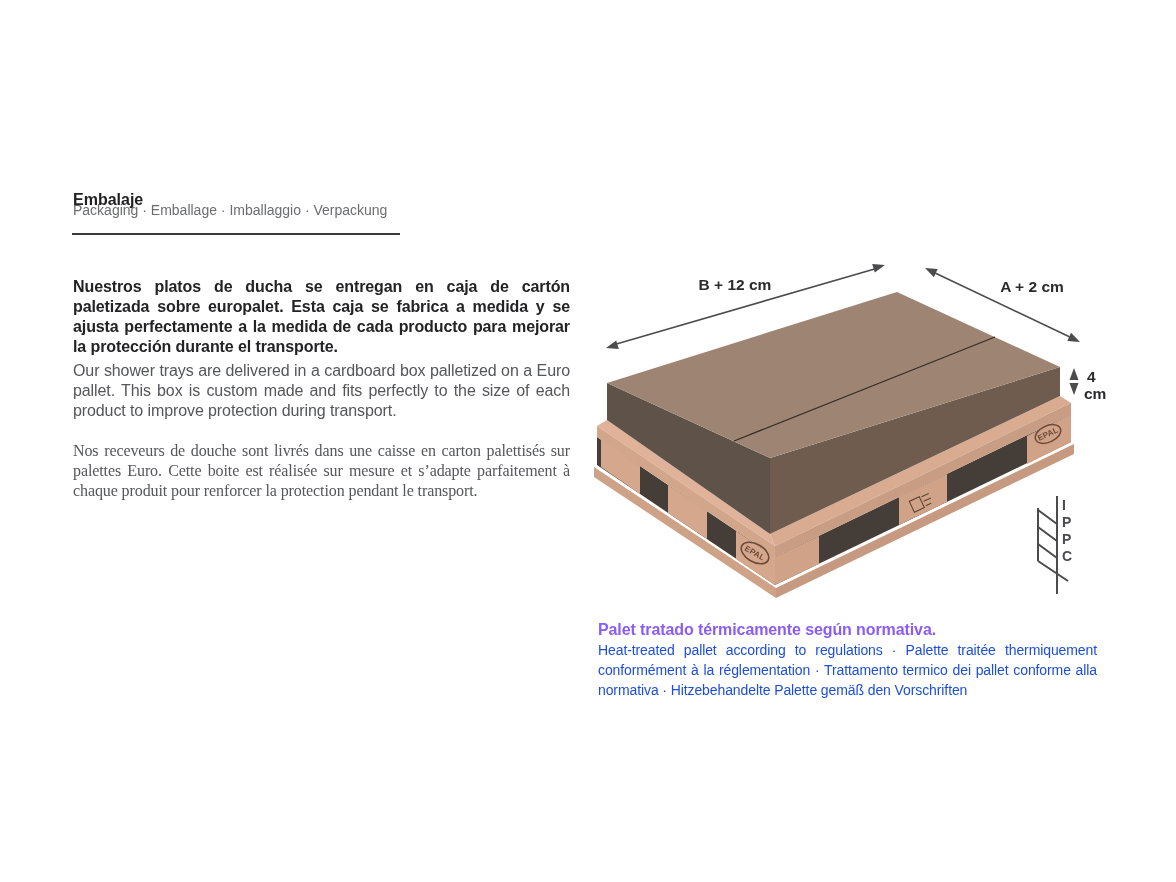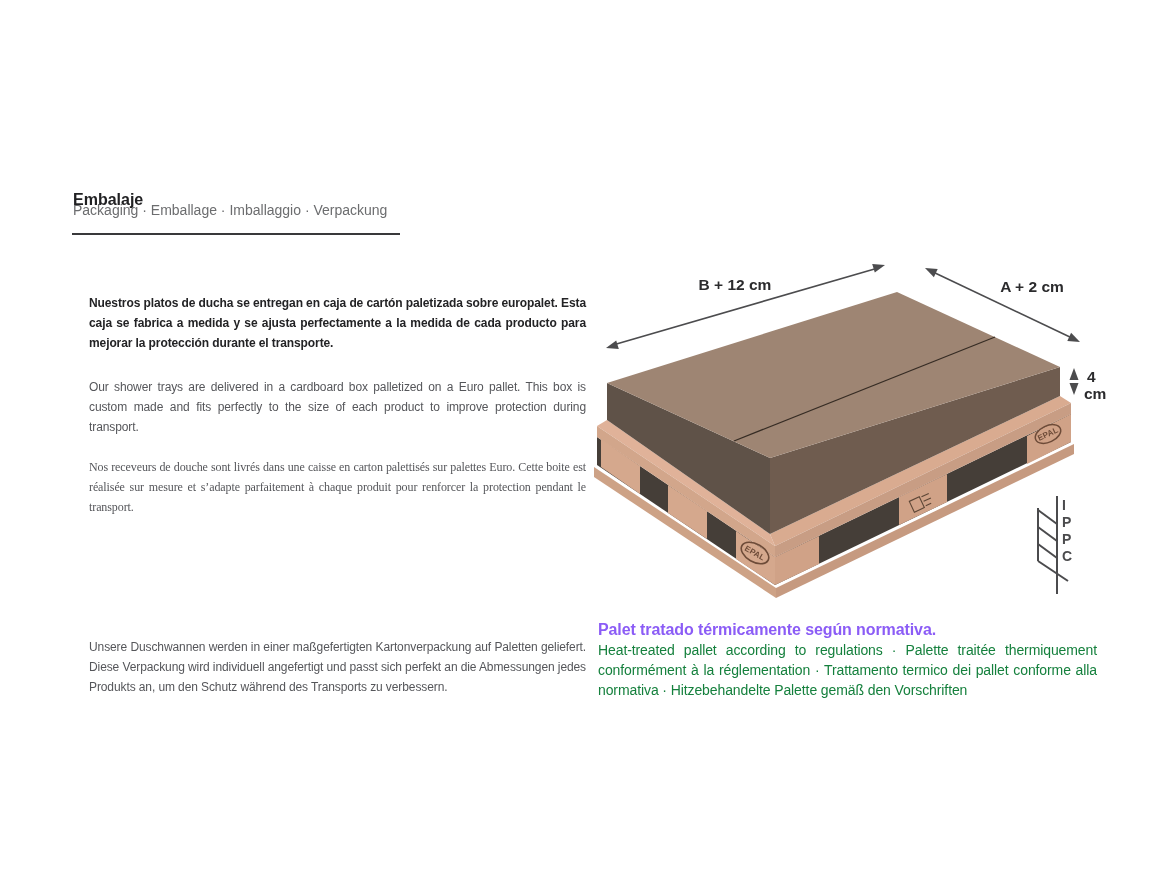--- a/index.html
+++ b/index.html
@@ -7,50 +7,49 @@
     position:relative;width:1176px;height:712px;background:#ffffff;
     font-family:"Liberation Sans",sans-serif;overflow:hidden;
   }
   .abs{position:absolute;}
   
   .title{left:73px;top:180px;font-size:16px;font-weight:700;color:#212123;line-height:18px;}
   .subtitle{left:73px;top:201px;font-size:14px;font-weight:400;color:#6c6d6f;line-height:18px;}
   .rule{left:72px;top:233px;width:328px;height:2px;background:#39393b;}
   
   .para{
-    left:73px;width:497px;font-size:12px;line-height:20px;color:#55565a;
-    text-align:justify;margin:16px;letter-spacing:-0.1px;
+    left:73px;width:497px;font-size:16px;line-height:20px;color:#55565a;
+    text-align:justify;margin:0;letter-spacing:-0.1px;
   }
   .para.lead{font-weight:700;color:#232325;}
   .p-es{top:277px;} .p-en{top:361px;} .p-fr{top:441px;font-family:Liberation Serif, serif;} .p-it{top:521px;} .p-de{top:621px;}
   
   .figure{left:595px;top:250px;width:515px;height:360px;}
   .figure svg{overflow:visible;display:block;}
   .dim-label{font-size:15.5px;font-weight:700;}
   .ippc-letter{font-size:14px;font-weight:700;}
   .epal-text{font-size:8px;font-weight:700;letter-spacing:0.3px;}
   
   .caption{left:598px;top:620px;width:499px;}
   .caption p{margin:0;}
   .caption .cap-bold{font-size:16px;line-height:20px;font-weight:700;color:#8b5cf6;letter-spacing:-0.1px;}
-  .caption .cap-gray{font-size:14px;line-height:20px;color:#15803d;text-align:justify;letter-spacing:-0.1px;}
+  .caption .cap-gray{font-size:14px;line-height:20px;color:#1d4ed8;text-align:justify;letter-spacing:-0.1px;}
 </style>
 </head>
 <body>
 
 <div class="page">
 
   <h1 class="abs title">Embalaje</h1>
   <div class="abs subtitle">Packaging · Emballage · Imballaggio · Verpackung</div>
   <div class="abs rule"></div>
 
   <p class="abs para lead p-es">Nuestros platos de ducha se entregan en caja de cartón paletizada sobre europalet. Esta caja se fabrica a medida y se ajusta perfectamente a la medida de cada producto para mejorar la protección durante el transporte.</p>
   <p class="abs para p-en">Our shower trays are delivered in a cardboard box palletized on a Euro pallet. This box is custom made and fits perfectly to the size of each product to improve protection during transport.</p>
   <p class="abs para p-fr">Nos receveurs de douche sont livrés dans une caisse en carton palettisés sur palettes Euro. Cette boite est réalisée sur mesure et s’adapte parfaitement à chaque produit pour renforcer la protection pendant le transport.</p>
-  <p class="abs para p-de">Unsere Duschwannen werden in einer maßgefertigten Kartonverpackung auf Paletten geliefert. Diese Verpackung wird individuell angefertigt und passt sich perfekt an die Abmessungen jedes Produkts an, um den Schutz während des Transports zu verbessern.</p>
 
   <div class="abs figure">
     <svg width="515" height="360" viewBox="0 0 515 360" xmlns="http://www.w3.org/2000/svg">
 
       <g>
 
         <polygon points="2,187 180,307 180,335 2,215" fill="#453e38"></polygon>
         <polygon points="180,307 476,164 476,192 180,335" fill="#453e38"></polygon>
 
         <polygon points="6,189 45,216 45,244 6,217" fill="#d5a88d"></polygon>

